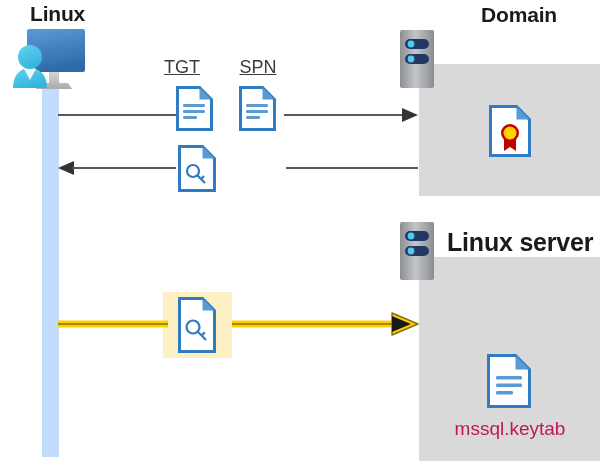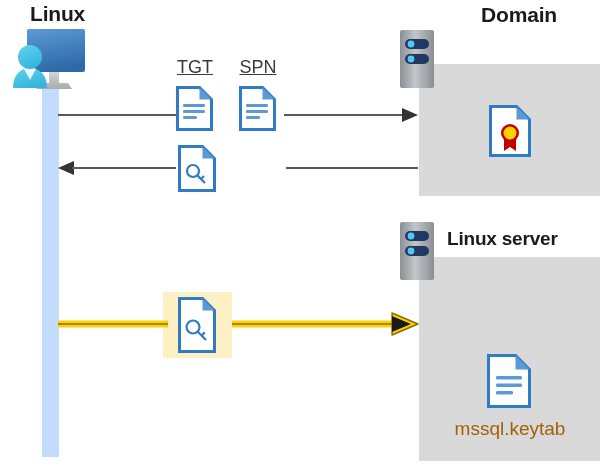--- a/index.html
+++ b/index.html
@@ -17,25 +17,25 @@
   .panel{background:#d9d9d9;}
 
   
   .title-bold{
     font-weight:bold;
     color:#1a1a1a;
     letter-spacing:-0.2px;
   }
   .lbl-client{font-size:21px;}
   .lbl-dc{font-size:21px;line-height:23px;text-align:center;}
-  .lbl-linux{font-size:19px;}
+  .lbl-linux{font-size:25px;}
   .lbl-plain{
     font-size:18px;color:#3a3a3a;font-weight:normal;
   }
-  .lbl-file{font-size:19px;color:#a16207;}
+  .lbl-file{font-size:19px;color:#be185d;}
 
   
   .lifeline{background:#c3dcfb;}
 
   
   .highlight{background:#fdf0c4;}
 
   svg{display:block;overflow:visible;}
 </style>
 </head>
@@ -148,21 +148,21 @@
 
   <div class="abs" style="left:176px;top:86px;width:37px;height:45px;">
     <svg width="37" height="45" viewBox="0 0 37 45">
       <path d="M1.5 1.5 h22 l12 12 v30 h-34 z" fill="#ffffff" stroke="#2f7cc4" stroke-width="3"></path>
       <path d="M23.5 1.5 l12 12 h-12 z" fill="#5b9bd5"></path>
       <rect x="7" y="18" width="22" height="3" rx="1.2" fill="#5b9bd5"></rect>
       <rect x="7" y="24" width="22" height="3" rx="1.2" fill="#5b9bd5"></rect>
       <rect x="7" y="30" width="14" height="3" rx="1.2" fill="#5b9bd5"></rect>
     </svg>
   </div>
-  <div class="abs lbl-plain" style="left:177px;top:57px;width:42px;text-align:left;text-decoration:underline;">TGT</div>
+  <div class="abs lbl-plain" style="left:158px;top:57px;width:42px;text-align:right;text-decoration:underline;">TGT</div>
 
   <div class="abs" style="left:239px;top:86px;width:37px;height:45px;">
     <svg width="37" height="45" viewBox="0 0 37 45">
       <path d="M1.5 1.5 h22 l12 12 v30 h-34 z" fill="#ffffff" stroke="#2f7cc4" stroke-width="3"></path>
       <path d="M23.5 1.5 l12 12 h-12 z" fill="#5b9bd5"></path>
       <rect x="7" y="18" width="22" height="3" rx="1.2" fill="#5b9bd5"></rect>
       <rect x="7" y="24" width="22" height="3" rx="1.2" fill="#5b9bd5"></rect>
       <rect x="7" y="30" width="14" height="3" rx="1.2" fill="#5b9bd5"></rect>
     </svg>
   </div>

